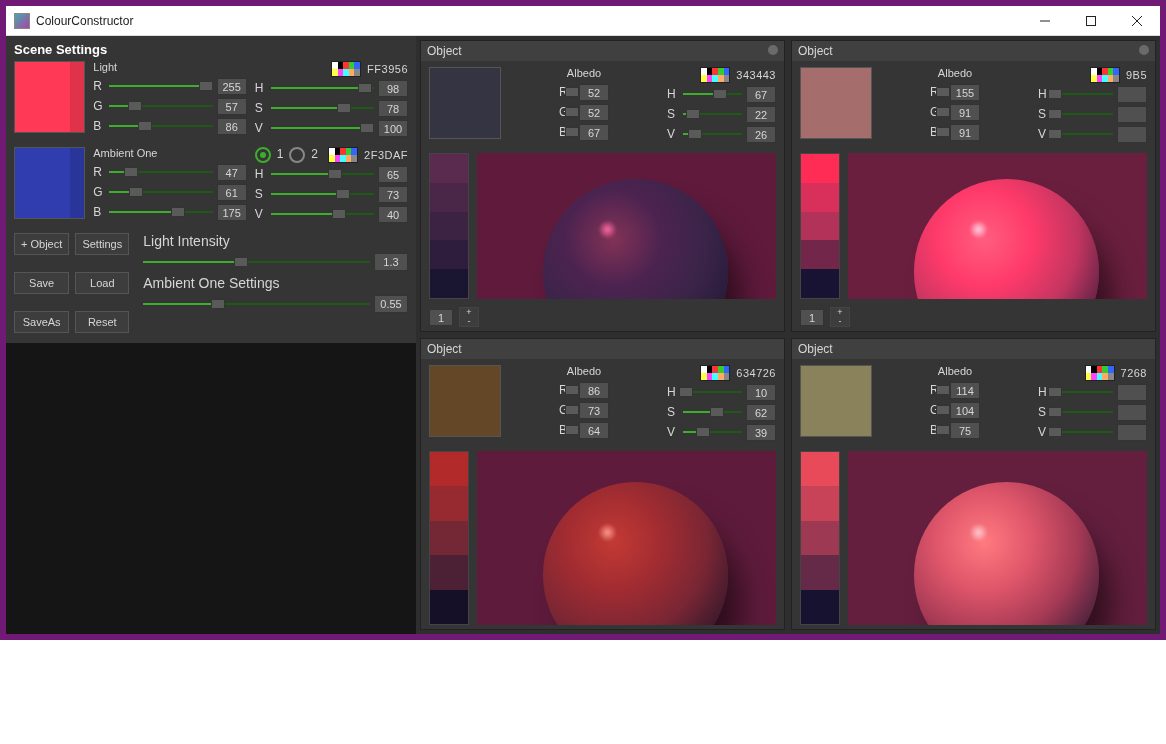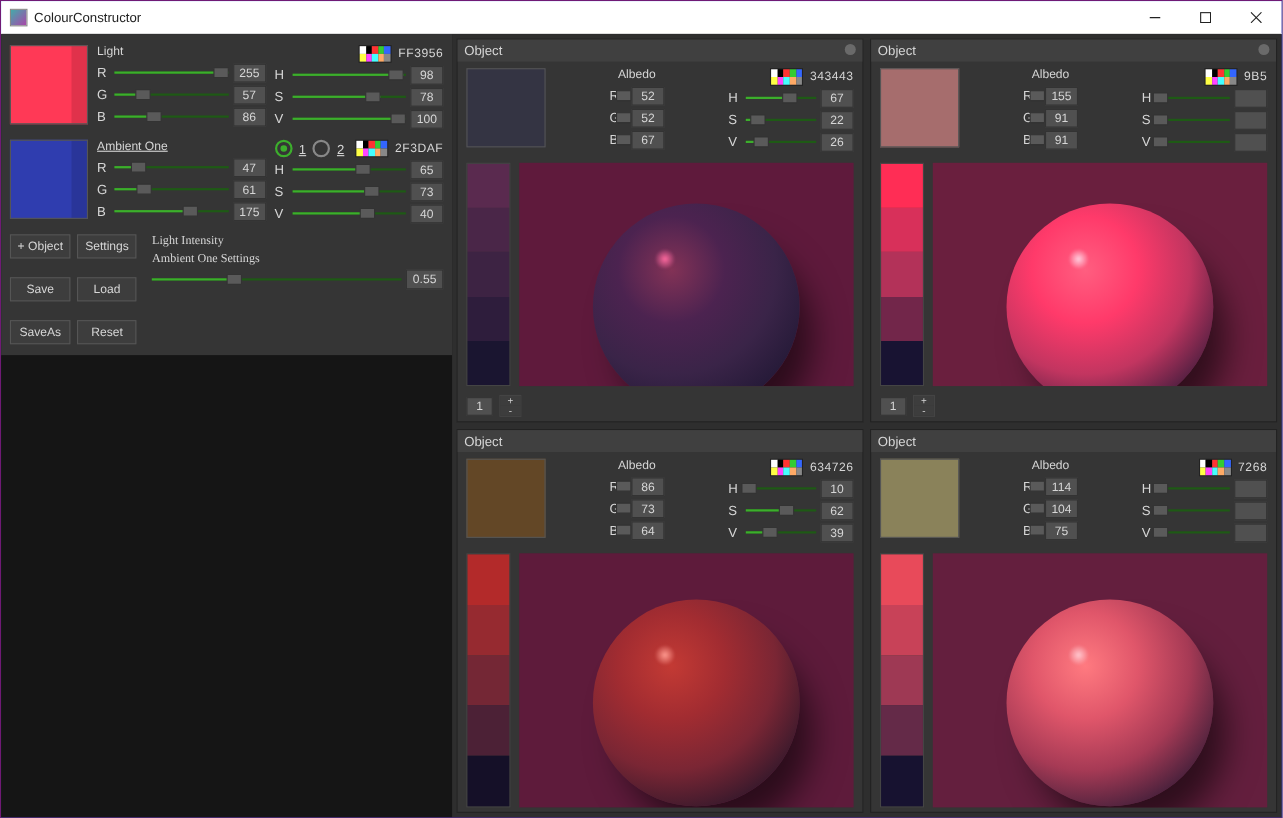--- a/index.html
+++ b/index.html
@@ -9,21 +9,21 @@
     --panel-hdr:#404040;
     --inset:#2a2a2a;
     --text:#d6d6d6;
     --input:#505050;
     --border:#222;
     --green:#3cae2c;
     --green-dark:#1e5a15;
   }
   *{box-sizing:border-box;font-family:"Segoe UI",Arial,sans-serif;font-size:12px;color:var(--text);}
   body{margin:0;background:#fff;overflow:hidden;}
-  .window{width:1166px;height:744px;border:1px solid #701a75;background:#3b82f6;display:flex;flex-direction:column;}
+  .window{width:1166px;height:640px;border:6px solid #701a75;background:#7f1d1d;display:flex;flex-direction:column;}
   .titlebar{height:30px;background:#fff;display:flex;align-items:center;padding-left:8px;border-bottom:1px solid #ddd;}
   .titlebar .icon{width:16px;height:16px;margin-right:6px;background:linear-gradient(135deg,#4aa,#a4a);border:1px solid #888;}
   .titlebar .title{color:#222;font-size:12px;flex:1;}
   .winbtns{display:flex;height:100%;}
   .winbtn{width:46px;display:flex;align-items:center;justify-content:center;color:#222;}
   .winbtn svg{stroke:#222;fill:none;}
   .app{flex:1;display:flex;background:var(--bg-dark);overflow:hidden;}
   
   .left{width:410px;display:flex;flex-direction:column;}
   .scene{background:var(--panel);padding:6px 8px 10px 8px;}
@@ -38,29 +38,29 @@
   .ch{width:12px;}
   .slider{flex:1;height:14px;position:relative;}
   .slider .track{position:absolute;left:0;right:0;top:6px;height:2px;background:var(--green-dark);}
   .slider .fill{position:absolute;left:0;top:6px;height:2px;background:var(--green);}
   .slider .thumb{position:absolute;top:2px;width:14px;height:10px;background:#5a5a5a;border:1px solid #333;border-radius:1px;}
   .val{width:30px;height:17px;background:var(--input);text-align:center;line-height:17px;font-size:11px;border:1px solid #333;}
   .hex-row{display:flex;align-items:center;gap:6px;justify-content:flex-end;}
   .mini-pal{width:30px;height:16px;display:grid;grid-template-columns:repeat(5,1fr);grid-template-rows:repeat(2,1fr);border:1px solid #222;}
   .mini-pal span{display:block;}
   .hexval{font-size:11px;letter-spacing:.5px;}
-  .radio-row{display:flex;align-items:flex-end;gap:6px;text-decoration:underline;}
+  .radio-row{display:flex;align-items:flex-start;gap:6px;}
   .radio{width:16px;height:16px;border:2px solid #888;border-radius:50%;display:flex;align-items:center;justify-content:center;}
   .radio.on{border-color:var(--green);}
   .radio.on::after{content:"";width:6px;height:6px;background:var(--green);border-radius:50%;}
   .btnrow{display:flex;gap:6px;margin-top:10px;}
   .btncol{display:flex;flex-direction:column;gap:17px;}
   .btn{min-width:54px;height:22px;background:#3d3d3d;border:1px solid #555;text-align:center;line-height:20px;font-size:11px;padding:0 6px;}
   .intensity{flex:1;display:flex;flex-direction:column;gap:4px;margin-left:8px;}
-  .intensity .lbl{font-size:11px;font-family:Liberation Serif, serif;}
+  .intensity .lbl{font-size:14px;}
   .ival{width:34px;height:18px;background:var(--input);border:1px solid #333;text-align:center;line-height:16px;font-size:11px;}
   .left-fill{flex:1;background:#151515;}
   
   .grid{flex:1;display:grid;grid-template-columns:1fr 1fr;grid-template-rows:1fr 1fr;gap:6px;padding:4px;background:var(--bg);overflow:hidden;}
   .obj{background:var(--panel);display:flex;flex-direction:column;border:1px solid #222;min-width:0;}
   .obj-hdr{height:20px;background:var(--panel-hdr);display:flex;align-items:center;padding:0 6px;position:relative;}
   .obj-hdr .dot{position:absolute;right:6px;top:4px;width:10px;height:10px;border-radius:50%;background:#6a6a6a;}
   .obj-top{display:flex;padding:6px 8px;gap:8px;}
   .obj-swatch{width:72px;height:72px;border:1px solid #555;}
   .obj-sliders{flex:1;display:flex;gap:8px;min-width:0;}
@@ -103,20 +103,21 @@
             <line x1="10" y1="0" x2="0" y2="10"></line>
           </svg>
         </div>
     </div>
   </div>
 
   <div class="app">
 
     <div class="left">
       <div class="scene">
+        <h1>Scene Settings</h1>
 
         <div class="color-block">
           <div class="swatch-lg" id="light-sw" style="background: rgb(255, 57, 86);"></div>
           <div class="rgbcol">
             <div class="field-lbl">Light</div>
             <div class="lbl-row">
                 <span class="ch">R</span>
                 <div class="slider">
                   <div class="track"></div>
                   <div class="fill" style="width:100%"></div>
@@ -283,20 +284,28 @@
             <div class="btn">Save</div>
             <div class="btn">SaveAs</div>
           </div>
           <div class="btncol">
             <div class="btn">Settings</div>
             <div class="btn">Load</div>
             <div class="btn">Reset</div>
           </div>
           <div class="intensity">
             <div class="lbl">Light Intensity</div>
+            <div class="lbl-row">
+                <div class="slider">
+                  <div class="track"></div>
+                  <div class="fill" style="width:45%"></div>
+                  <div class="thumb" style="left:40%"></div>
+                </div>
+                <div class="ival">1.3</div>
+              </div>
             <div class="lbl">Ambient One Settings</div>
             <div class="lbl-row">
                 <div class="slider">
                   <div class="track"></div>
                   <div class="fill" style="width:35%"></div>
                   <div class="thumb" style="left:30%"></div>
                 </div>
                 <div class="ival">0.55</div>
               </div>
           </div>

